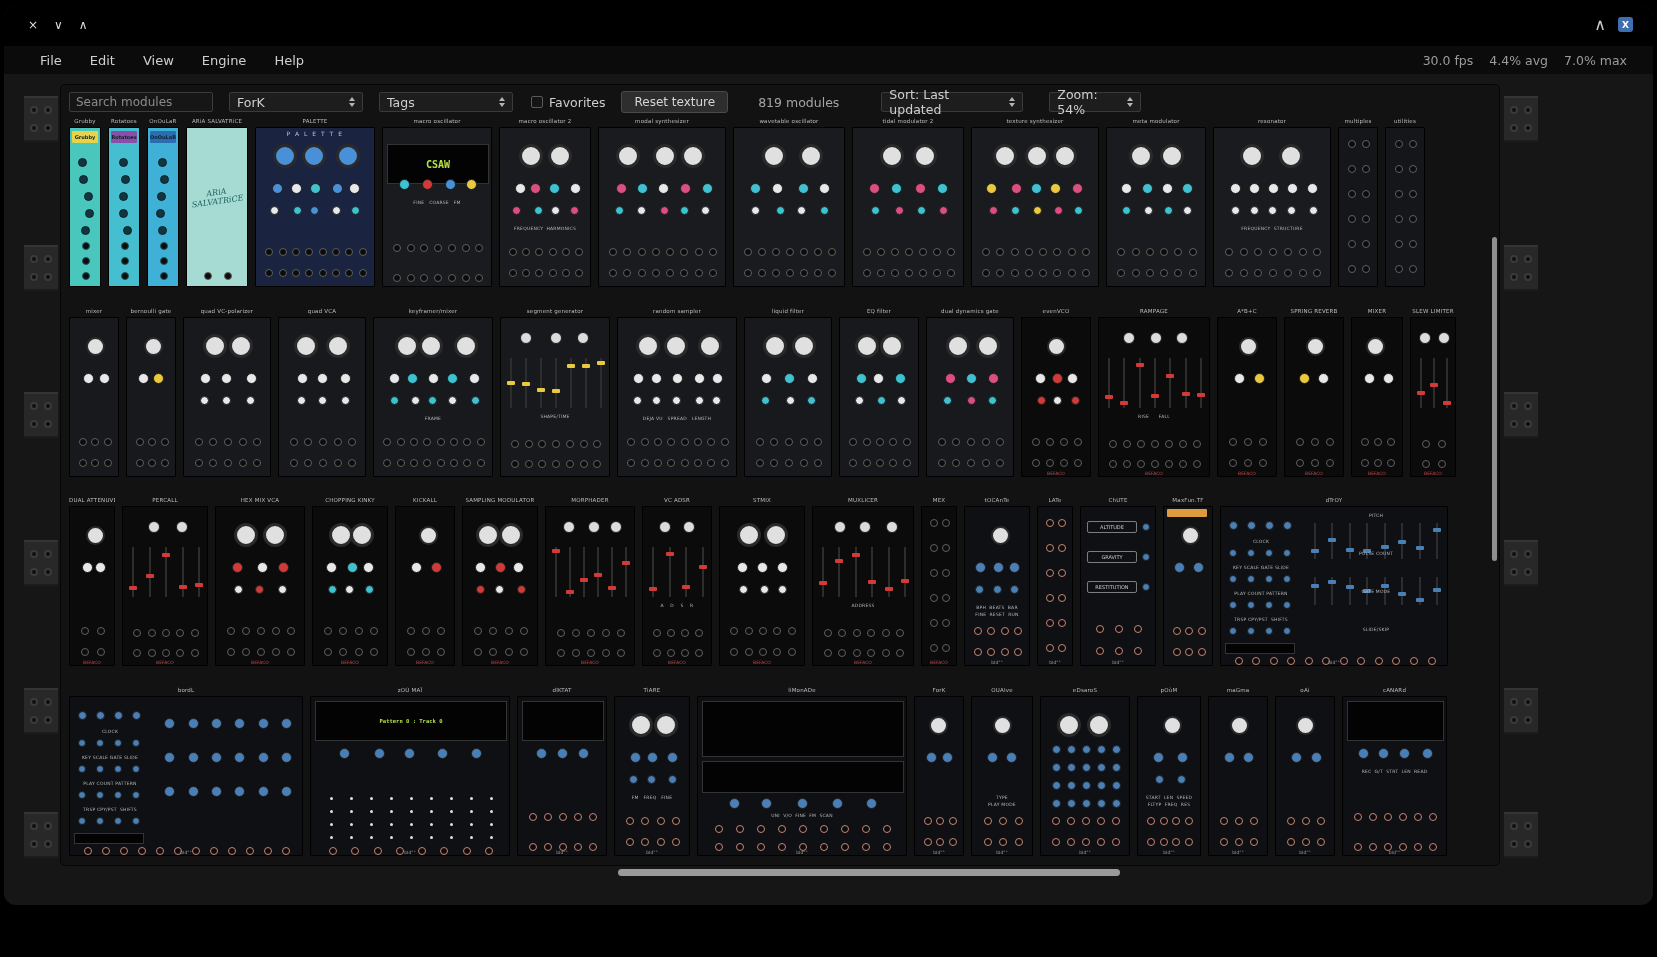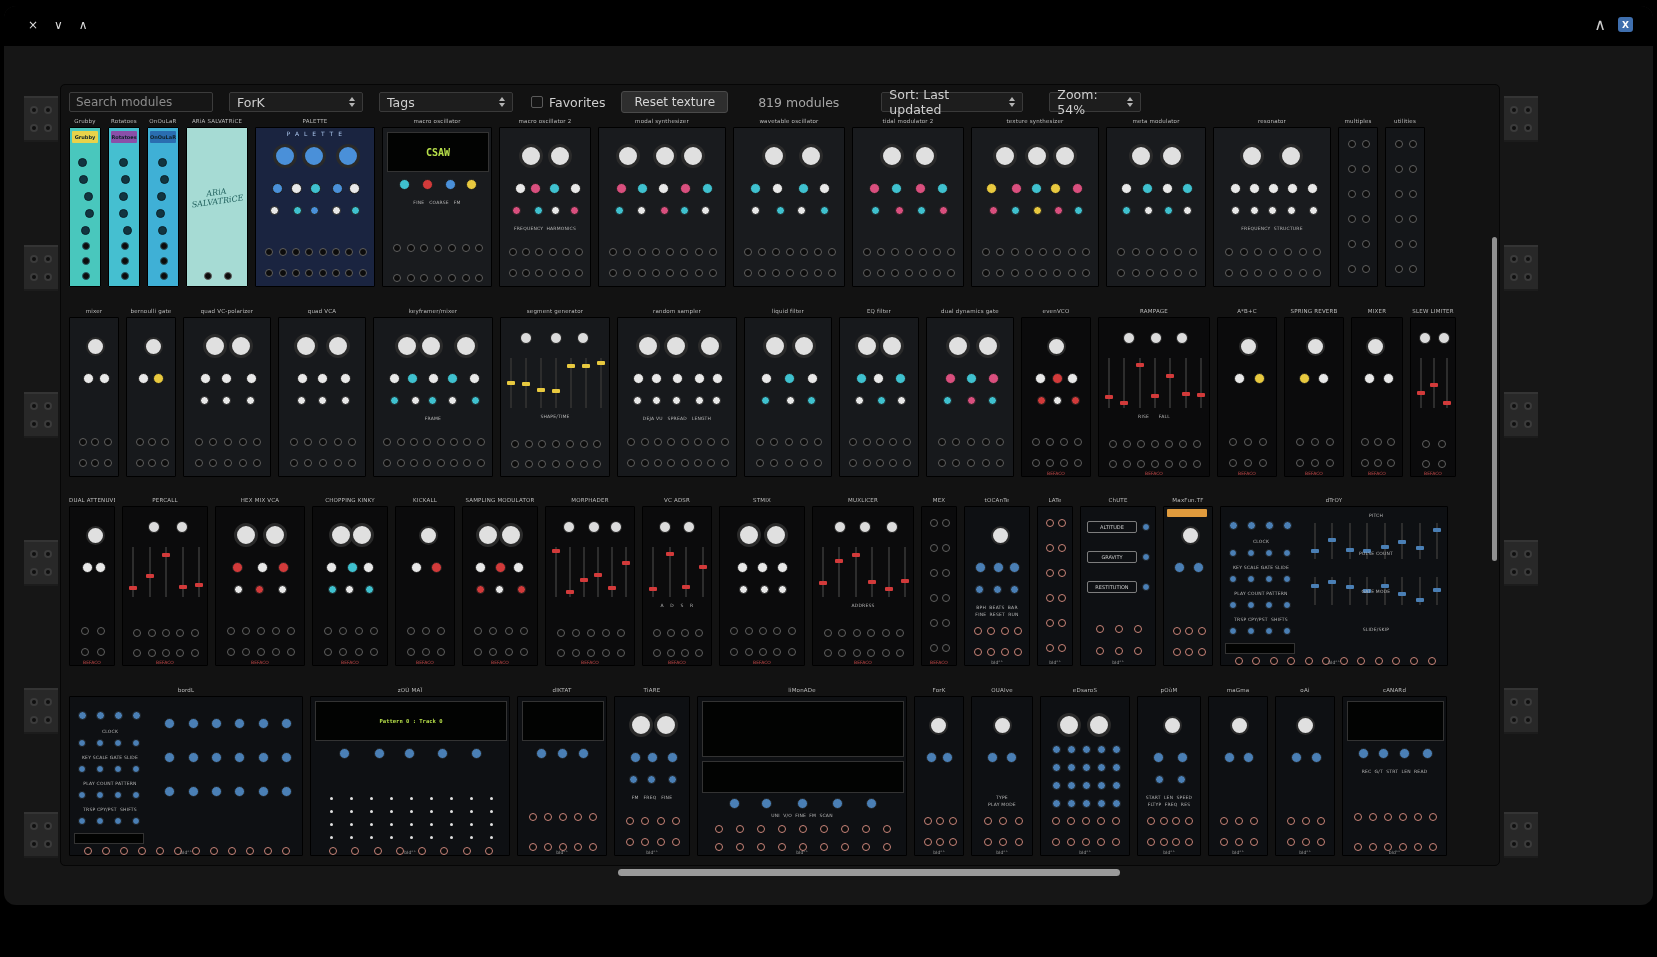--- a/index.html
+++ b/index.html
@@ -139,20 +139,32 @@
       <span class="winbtn">×</span>
       <span class="winbtn">∨</span>
       <span class="winbtn">∧</span>
     </div>
     <div class="win-right">
       <span class="winbtn">∧</span>
       <span class="app-badge">X</span>
     </div>
   </div>
 
+  <div class="menubar">
+    <span class="menu-item">File</span>
+    <span class="menu-item">Edit</span>
+    <span class="menu-item">View</span>
+    <span class="menu-item">Engine</span>
+    <span class="menu-item">Help</span>
+    <div class="menu-stats">
+      <span>30.0 fps</span>
+      <span>4.4% avg</span>
+      <span>7.0% max</span>
+    </div>
+  </div>
 
   <div class="browser">
     <div class="toolbar">
       <input class="search" type="text" placeholder="Search modules" style="">
       <div class="select sel-brand">
         <span>ForK</span>
         <span class="arrows">
             <i class="arr-up"></i>
             <i class="arr-dn"></i>
           </span>
@@ -268,21 +280,21 @@
               <div class="jack" style="left: 49.3px; top: 141px; border-color: rgb(96, 96, 96);"></div>
               <div class="jack" style="left: 62.7px; top: 141px; border-color: rgb(96, 96, 96);"></div>
               <div class="jack" style="left: 76px; top: 141px; border-color: rgb(96, 96, 96);"></div>
               <div class="jack" style="left: 89.3px; top: 141px; border-color: rgb(96, 96, 96);"></div>
               <div class="jack" style="left: 102.7px; top: 141px; border-color: rgb(96, 96, 96);"></div>
             </div>
           </div>
           <div class="module" style="width: 110px;">
             <div class="m-title">macro oscillator</div>
             <div class="m-panel" style="background: rgb(25, 27, 30);">
-              <div class="lcd" style="left: 4px; top: 4px; width: 102px; height: 40px; align-items: center;">
+              <div class="lcd" style="left: 4px; top: 16px; width: 102px; height: 40px; align-items: center;">
                 <div class="lcd-text" style="font-size: 10px;">CSAW</div>
               </div>
               <div class="knob" style="left: 16.2px; top: 50.5px; width: 11px; height: 11px; background: rgb(63, 193, 207); border: 1px solid rgb(28, 28, 28);"></div>
               <div class="knob" style="left: 38.5px; top: 50.5px; width: 11px; height: 11px; background: rgb(210, 58, 58); border: 1px solid rgb(28, 28, 28);"></div>
               <div class="knob" style="left: 61.5px; top: 50.5px; width: 11px; height: 11px; background: rgb(74, 144, 217); border: 1px solid rgb(28, 28, 28);"></div>
               <div class="knob" style="left: 83px; top: 50.5px; width: 11px; height: 11px; background: rgb(232, 201, 63); border: 1px solid rgb(28, 28, 28);"></div>
               <div class="sub" style="top: 72px;">FINE   COARSE   FM</div>
               <div class="jack" style="left: 9.8px; top: 116px; border-color: rgb(96, 96, 96);"></div>
               <div class="jack" style="left: 23.5px; top: 116px; border-color: rgb(96, 96, 96);"></div>
               <div class="jack" style="left: 37.3px; top: 116px; border-color: rgb(96, 96, 96);"></div>

